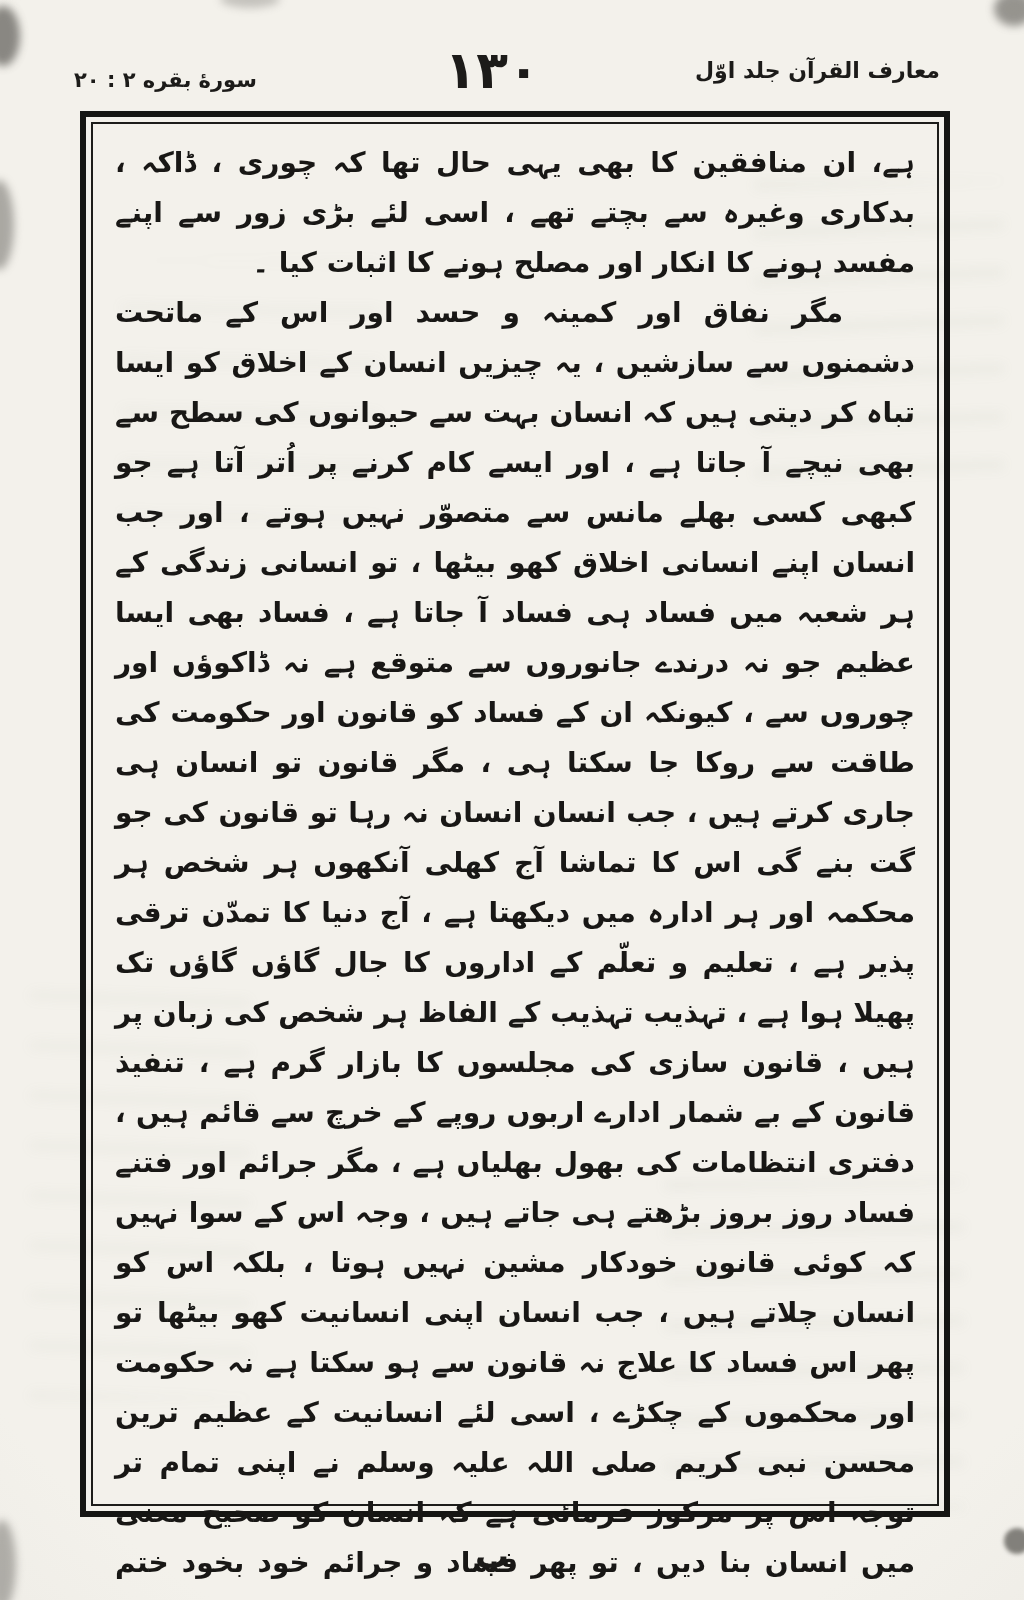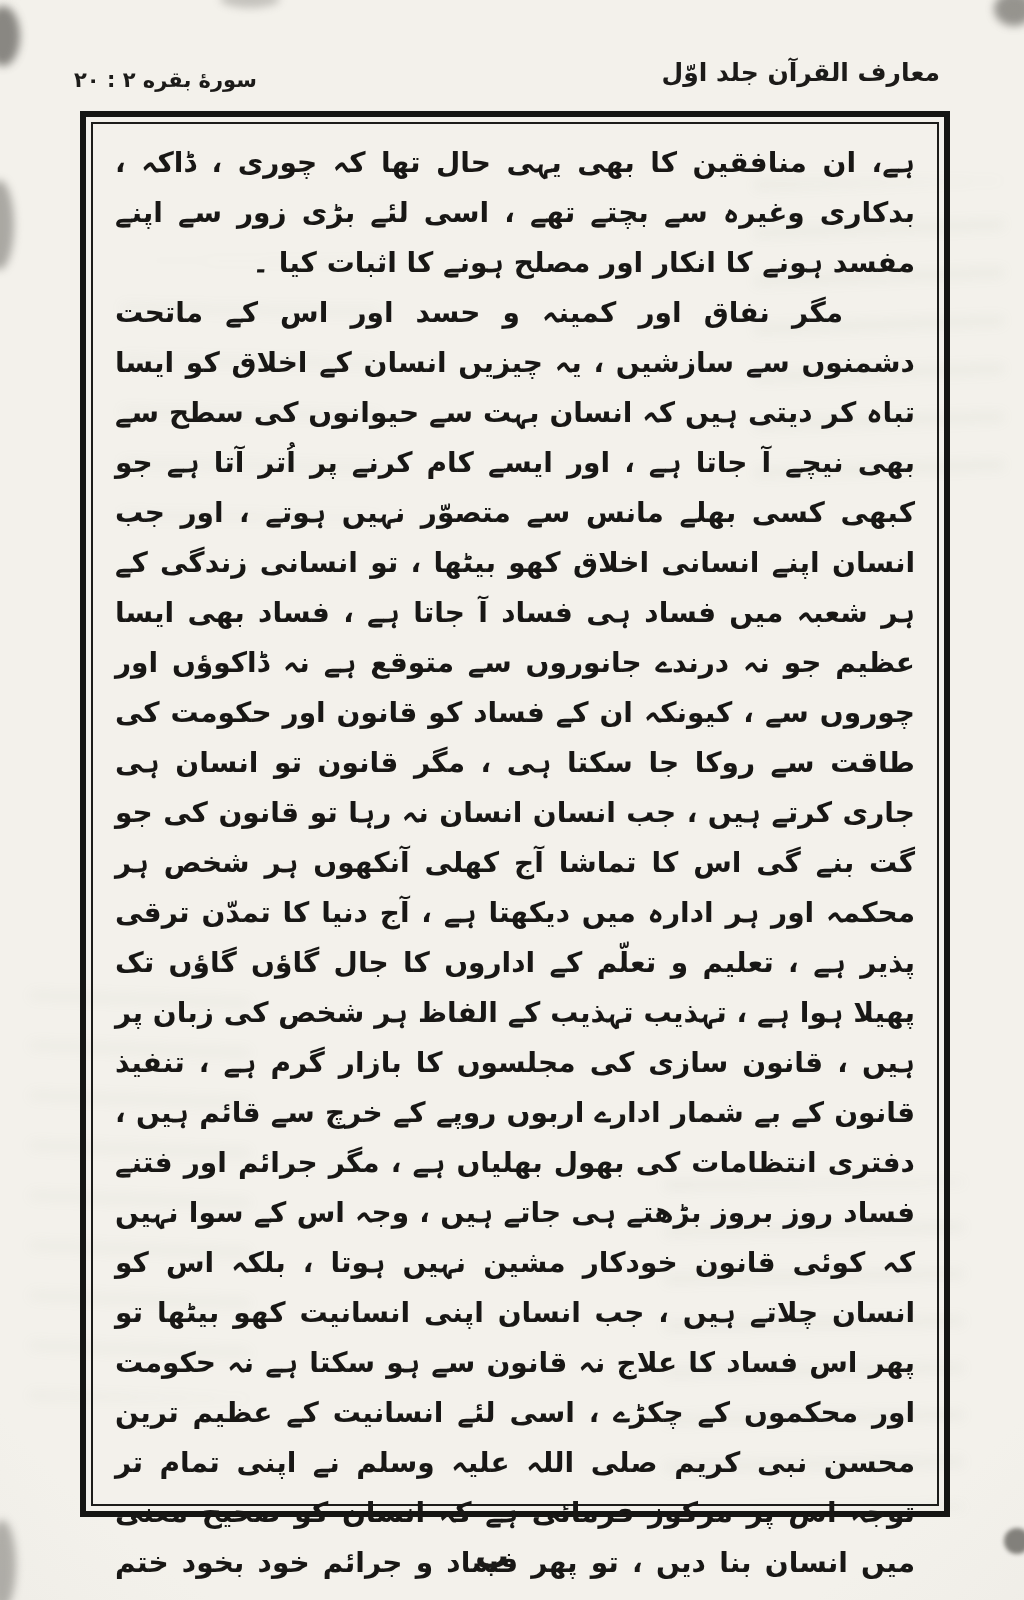--- a/index.html
+++ b/index.html
@@ -28,21 +28,21 @@
   
   .smudge{position:absolute;pointer-events:none;background:#6f6d68;border-radius:50%;filter:blur(4px);}
   .s1{left:-14px;top:6px;width:34px;height:60px;opacity:.8;}
   .s2{left:-16px;top:180px;width:30px;height:90px;opacity:.55;}
   .s3{left:-12px;top:1520px;width:28px;height:90px;opacity:.5;}
   .s4{right:-10px;top:-8px;width:40px;height:34px;opacity:.7;}
   .s5{right:-6px;top:1528px;width:26px;height:26px;opacity:.85;filter:blur(2px);}
   .s6{left:220px;top:-10px;width:60px;height:18px;opacity:.35;}
   
   .running-head{position:absolute;top:46px;left:0;right:0;height:70px;color:#1c1b19;}
-  .head-right{position:absolute;right:84px;top:12px;font-size:25px;font-weight:bold;margin-left:40px;}
+  .head-right{position:absolute;right:84px;top:12px;font-size:22px;font-weight:bold;margin-left:40px;}
   .head-left{position:absolute;left:74px;top:22px;font-size:21px;font-weight:bold;}
   .page-number{position:absolute;left:0;right:40px;top:-6px;text-align:center;
                font-size:52px;font-weight:bold;letter-spacing:2px;}
   
   .frame{
     position:absolute;left:80px;top:111px;width:870px;height:1406px;
     border:6px solid #151513;background:transparent;box-sizing:border-box;
   }
   .frame-inner{
     position:absolute;inset:5px;border:2px solid #1c1c1a;box-sizing:border-box;
@@ -73,20 +73,21 @@
 
 <div class="smudge s1"></div>
 <div class="smudge s2"></div>
 <div class="smudge s3"></div>
 <div class="smudge s4"></div>
 <div class="smudge s5"></div>
 <div class="smudge s6"></div>
 
 <div class="running-head">
   <div class="head-right">معارف القرآن جلد اوّل</div>
+  <div class="page-number">۱۳۰</div>
   <div class="head-left">سورهٔ بقره ۲ : ۲۰</div>
 </div>
 
 <div class="frame">
   <div class="frame-inner">
     <div class="bodytext">
       <p>ہے، ان منافقین کا بھی یہی حال تھا کہ چوری ، ڈاکہ ، بدکاری وغیرہ سے بچتے تھے ، اسی لئے بڑی زور سے اپنے مفسد ہونے کا انکار اور مصلح ہونے کا اثبات کیا ۔</p>
       <p class="indent">مگر نفاق اور کمینہ و حسد اور اس کے ماتحت دشمنوں سے سازشیں ، یہ چیزیں انسان کے اخلاق کو ایسا تباہ کر دیتی ہیں کہ انسان بہت سے حیوانوں کی سطح سے بھی نیچے آ جاتا ہے ، اور ایسے کام کرنے پر اُتر آتا ہے جو کبھی کسی بھلے مانس سے متصوّر نہیں ہوتے ، اور جب انسان اپنے انسانی اخلاق کھو بیٹھا ، تو انسانی زندگی کے ہر شعبہ میں فساد ہی فساد آ جاتا ہے ، فساد بھی ایسا عظیم جو نہ درندے جانوروں سے متوقع ہے نہ ڈاکوؤں اور چوروں سے ، کیونکہ ان کے فساد کو قانون اور حکومت کی طاقت سے روکا جا سکتا ہی ، مگر قانون تو انسان ہی جاری کرتے ہیں ، جب انسان انسان نہ رہا تو قانون کی جو گت بنے گی اس کا تماشا آج کھلی آنکھوں ہر شخص ہر محکمہ اور ہر ادارہ میں دیکھتا ہے ، آج دنیا کا تمدّن ترقی پذیر ہے ، تعلیم و تعلّم کے اداروں کا جال گاؤں گاؤں تک پھیلا ہوا ہے ، تہذیب تہذیب کے الفاظ ہر شخص کی زبان پر ہیں ، قانون سازی کی مجلسوں کا بازار گرم ہے ، تنفیذ قانون کے بے شمار ادارے اربوں روپے کے خرچ سے قائم ہیں ، دفتری انتظامات کی بھول بھلیاں ہے ، مگر جرائم اور فتنے فساد روز بروز بڑھتے ہی جاتے ہیں ، وجہ اس کے سوا نہیں کہ کوئی قانون خودکار مشین نہیں ہوتا ، بلکہ اس کو انسان چلاتے ہیں ، جب انسان اپنی انسانیت کھو بیٹھا تو پھر اس فساد کا علاج نہ قانون سے ہو سکتا ہے نہ حکومت اور محکموں کے چکڑے ، اسی لئے انسانیت کے عظیم ترین محسن نبی کریم صلی اللہ علیہ وسلم نے اپنی تمام تر توجہ اس پر مرکوز فرمائی ہے کہ انسان کو صحیح معنی میں انسان بنا دیں ، تو پھر فساد و جرائم خود بخود ختم ہو جاتے ہیں ، نہ پولیس کی زیادہ ضرورت رہتی ہے نہ عدالتوں کے اس پھیلاؤ کی جو دنیا میں پایا جاتا ہے ، اور جب تک دنیا کے جس حصہ میں ان کی تعلیمات و ہدایات پر عمل ہوتا رہا دنیا نے وہ امن و امان دیکھا جس کی نظیر نہ پہلے کبھی دیکھی گئی نہ ان تعلیمات کو چھوڑنے کے بعد متوقع ہے ۔</p>
 
     </div>

